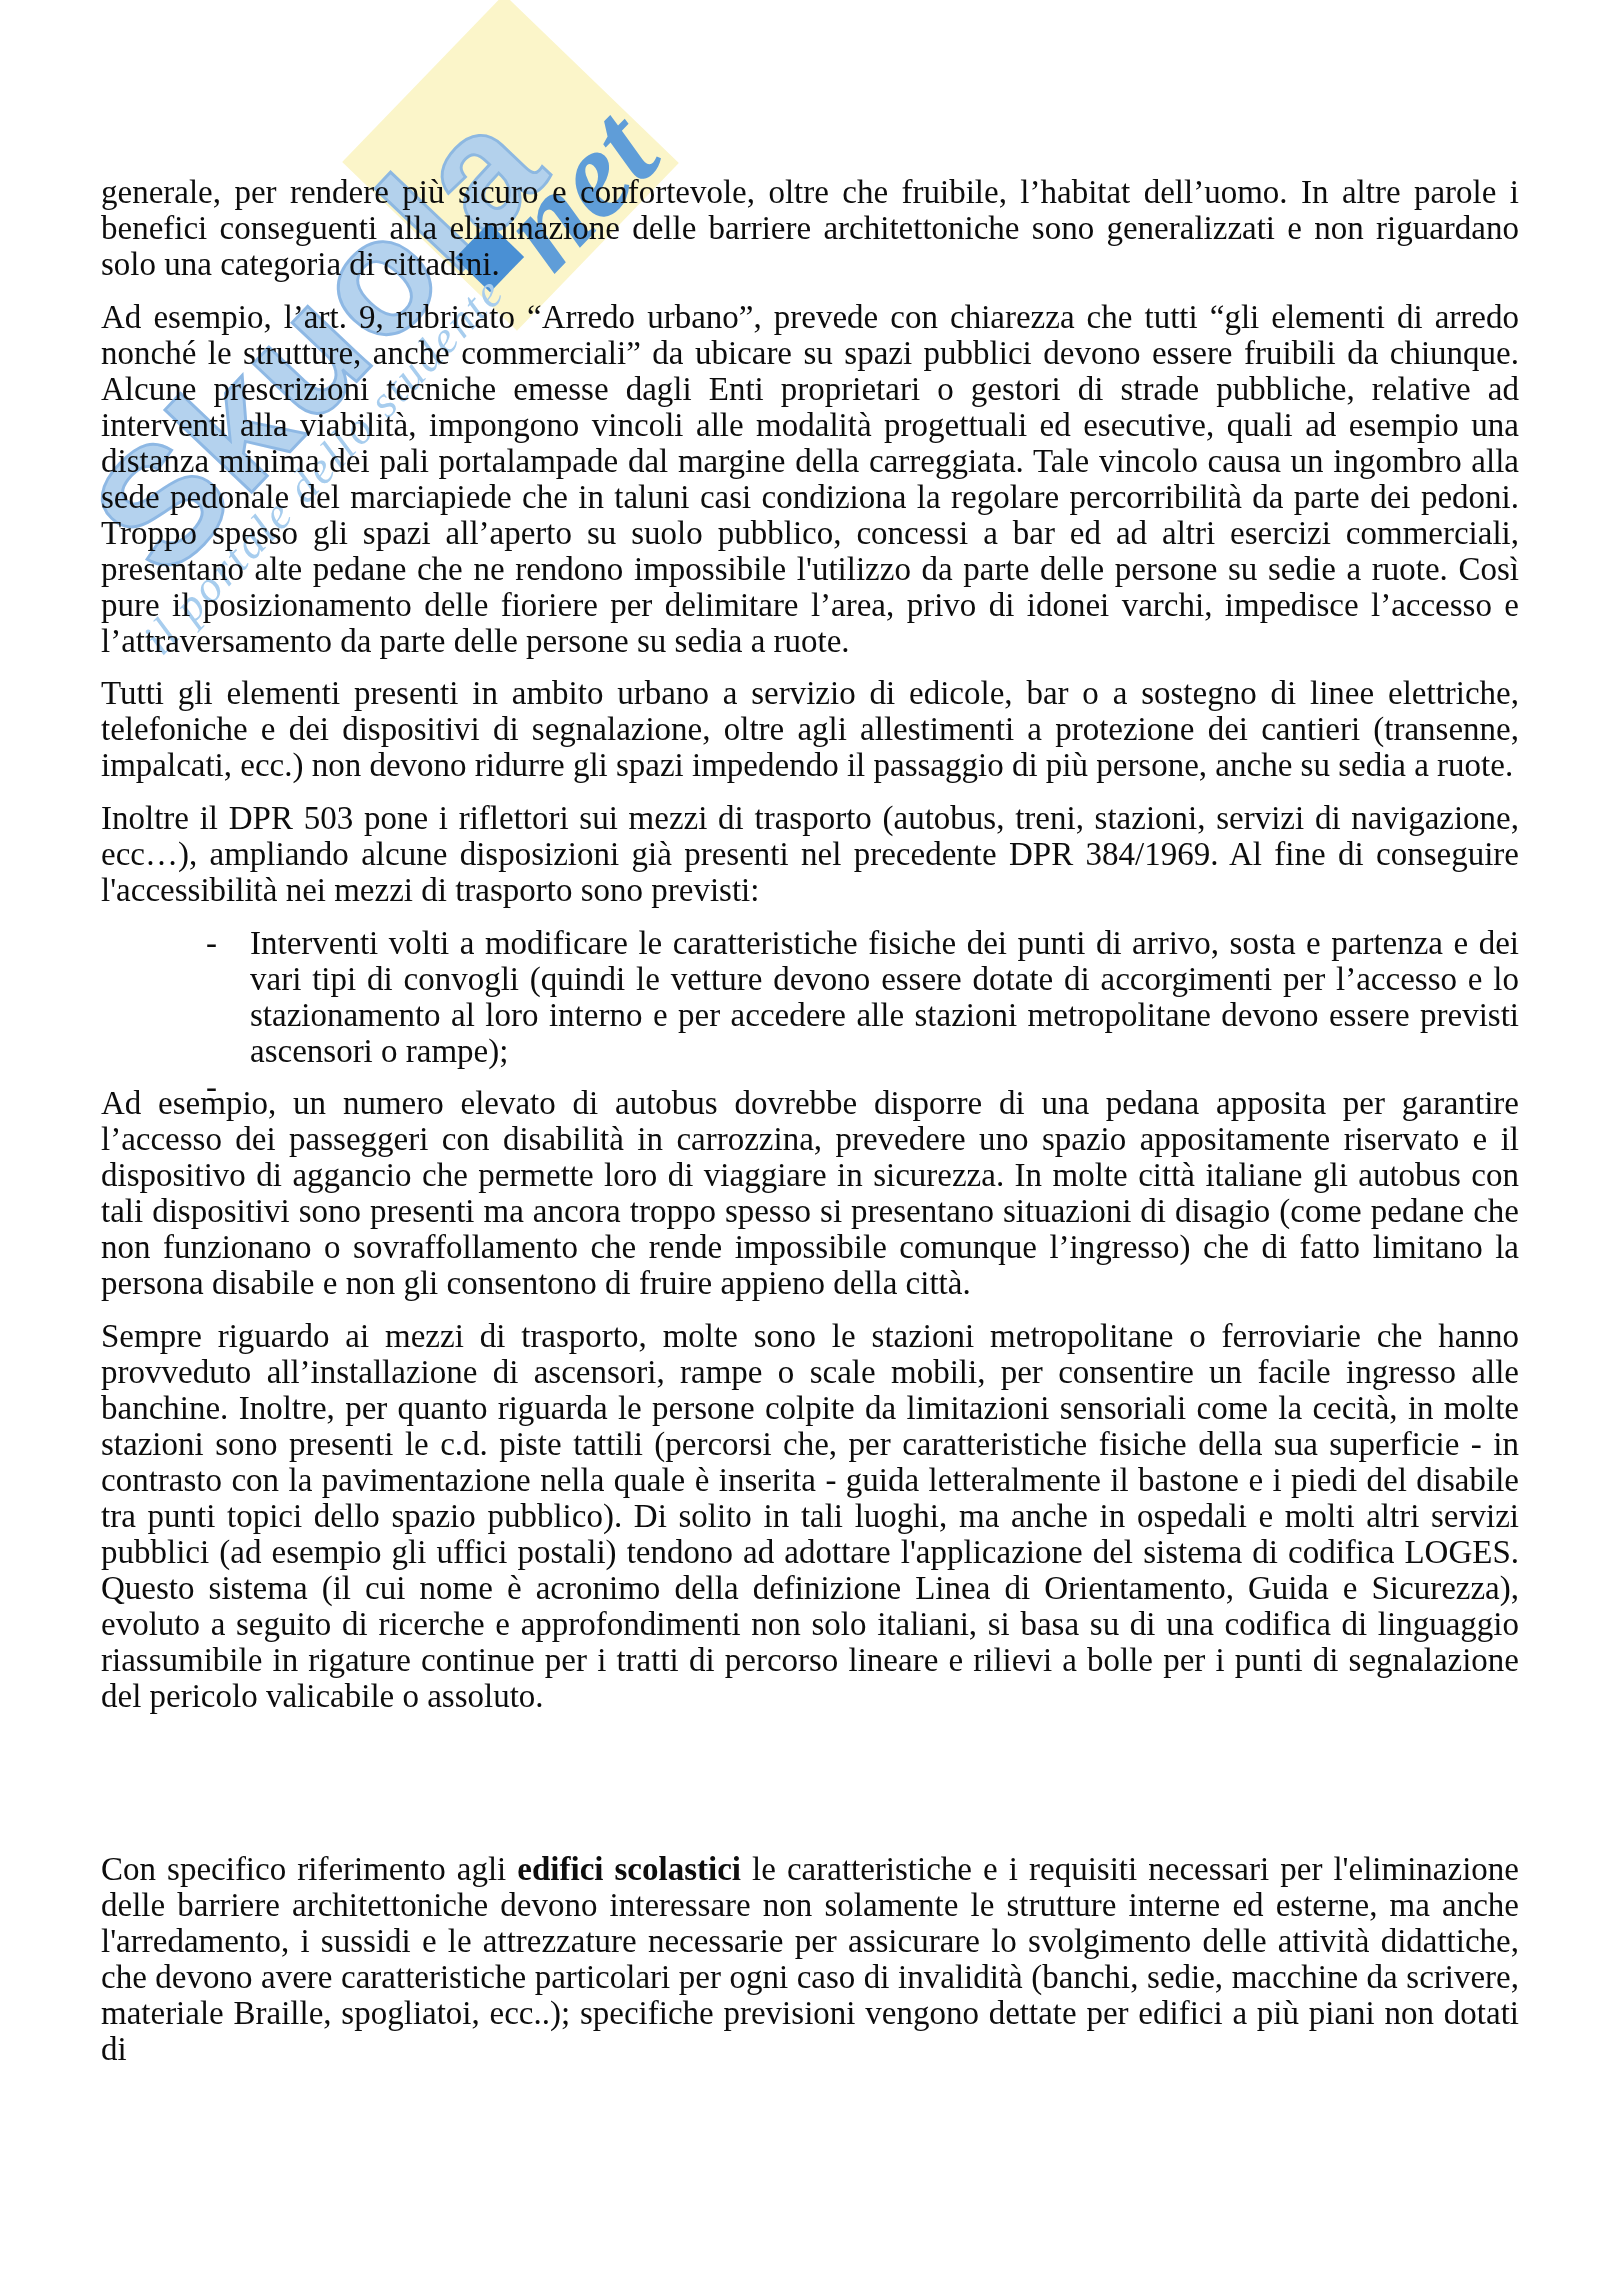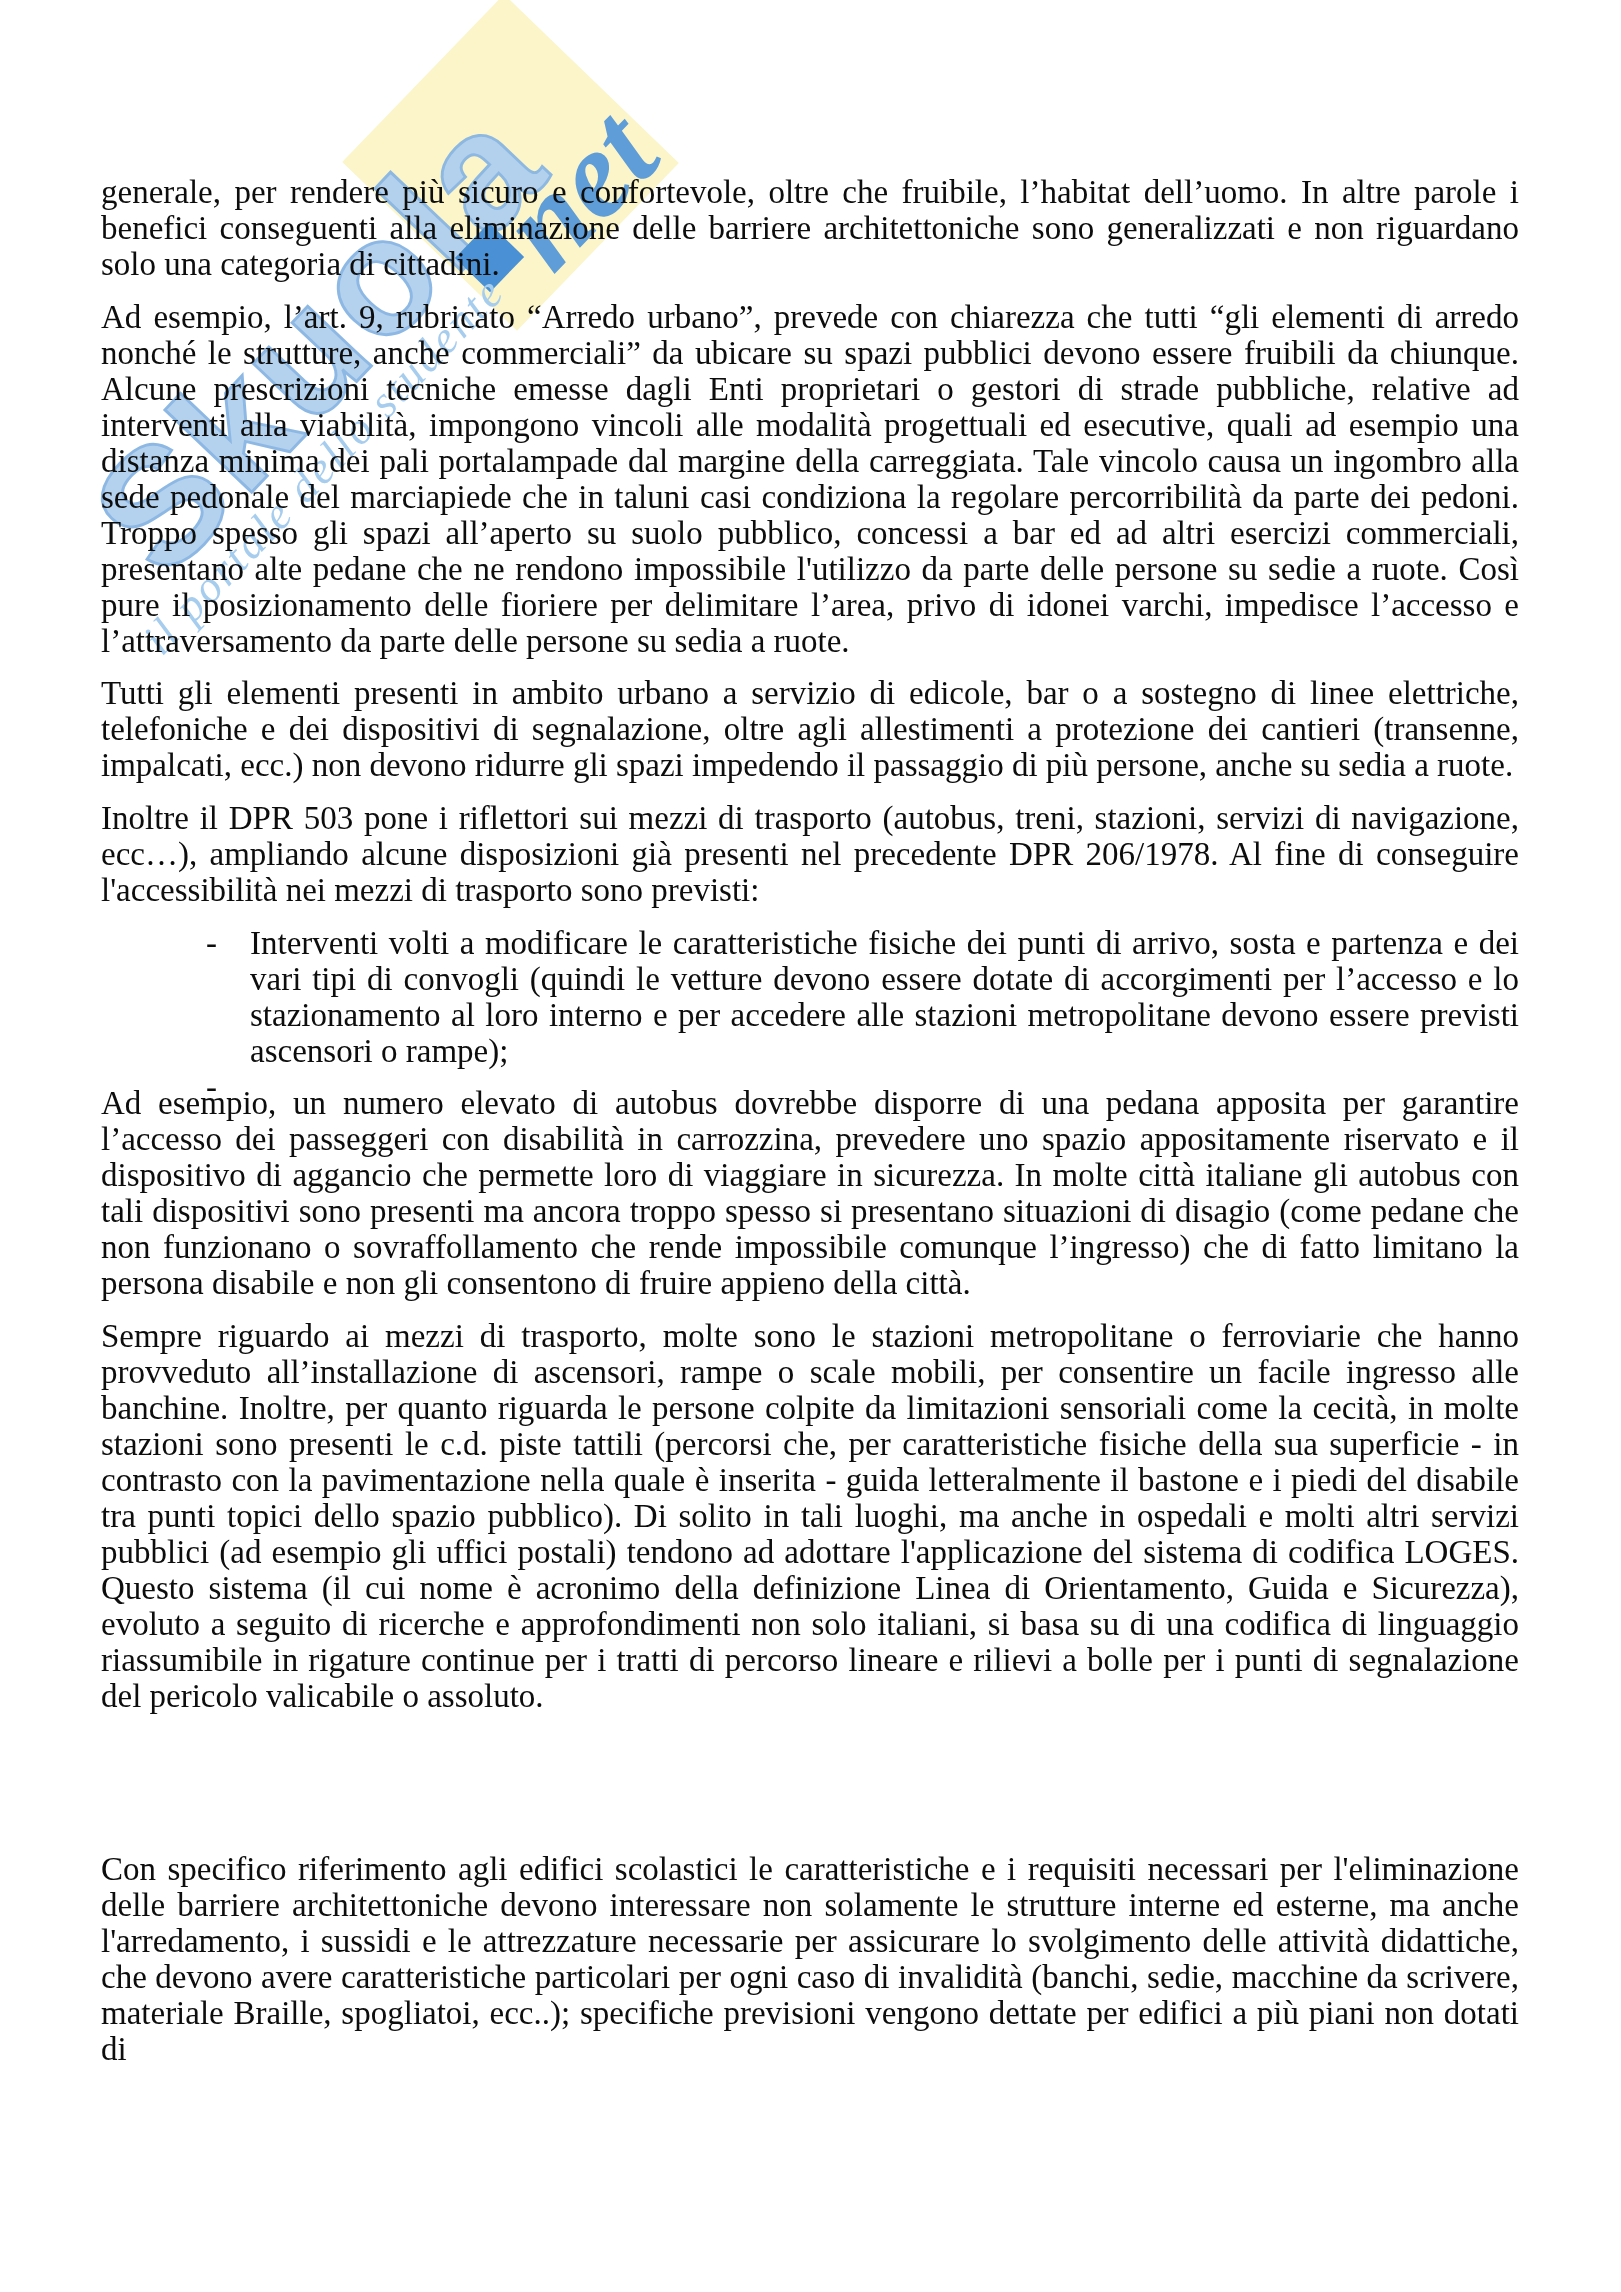--- a/index.html
+++ b/index.html
@@ -68,21 +68,21 @@
     position: absolute;
     left: 101px; right: 102px; top: 174px;
     z-index: 1;
     font-size: 33px;
     line-height: 36px;
     color: #0d0d0d;
     text-align: justify;
   }
   .content p { margin: 0 0 16.7px 0; }
   .content p.final { margin-top: 137px; }
-  .content strong { font-weight: normal; }
+  .content strong { font-weight: bold; }
   ul.dash-list { list-style: none; margin: 0 0 16.7px 0; padding: 0; }
   ul.dash-list li { position: relative; padding-left: 149px; }
   ul.dash-list .mk { position: absolute; left: 105px; top: 0; }
 </style>
 </head>
 <body>
 
 <div class="page">
 
   <div class="watermark">
@@ -94,21 +94,21 @@
   </div>
 
   <div class="content">
 
     <p>generale, per rendere più sicuro e confortevole, oltre che fruibile, l’habitat dell’uomo. In altre parole i benefici conseguenti alla eliminazione delle barriere architettoniche sono generalizzati e non riguardano solo una categoria di cittadini.</p>
 
     <p>Ad esempio, l’art. 9, rubricato “Arredo urbano”, prevede con chiarezza che tutti “gli elementi di arredo nonché le strutture, anche commerciali” da ubicare su spazi pubblici devono essere fruibili da chiunque. Alcune prescrizioni tecniche emesse dagli Enti proprietari o gestori di strade pubbliche, relative ad interventi alla viabilità, impongono vincoli alle modalità progettuali ed esecutive, quali ad esempio una distanza minima dei pali portalampade dal margine della carreggiata. Tale vincolo causa un ingombro alla sede pedonale del marciapiede che in taluni casi condiziona la regolare percorribilità da parte dei pedoni. Troppo spesso gli spazi all’aperto su suolo pubblico, concessi a bar ed ad altri esercizi commerciali, presentano alte pedane che ne rendono impossibile l'utilizzo da parte delle persone su sedie a ruote. Così pure il posizionamento delle fioriere per delimitare l’area, privo di idonei varchi, impedisce l’accesso e l’attraversamento da parte delle persone su sedia a ruote.</p>
 
     <p>Tutti gli elementi presenti in ambito urbano a servizio di edicole, bar o a sostegno di linee elettriche, telefoniche e dei dispositivi di segnalazione, oltre agli allestimenti a protezione dei cantieri (transenne, impalcati, ecc.) non devono ridurre gli spazi impedendo il passaggio di più persone, anche su sedia a ruote.</p>
 
-    <p>Inoltre il DPR 503 pone i riflettori sui mezzi di trasporto (autobus, treni, stazioni, servizi di navigazione, ecc…), ampliando alcune disposizioni già presenti nel precedente DPR 206/1978. Al fine di conseguire l'accessibilità nei mezzi di trasporto sono previsti:</p>
+    <p>Inoltre il DPR 503 pone i riflettori sui mezzi di trasporto (autobus, treni, stazioni, servizi di navigazione, ecc…), ampliando alcune disposizioni già presenti nel precedente DPR 384/1969. Al fine di conseguire l'accessibilità nei mezzi di trasporto sono previsti:</p>
 
     <ul class="dash-list">
       <li>
         <span class="mk">-</span>
         <span>Interventi volti a modificare le caratteristiche fisiche dei punti di arrivo, sosta e partenza e dei vari tipi di convogli (quindi le vetture devono essere dotate di accorgimenti per l’accesso e lo stazionamento al loro interno e per accedere alle stazioni metropolitane devono essere previsti ascensori o rampe);</span>
       </li>
       <li>
         <span class="mk">-</span>
       </li>
     </ul>

